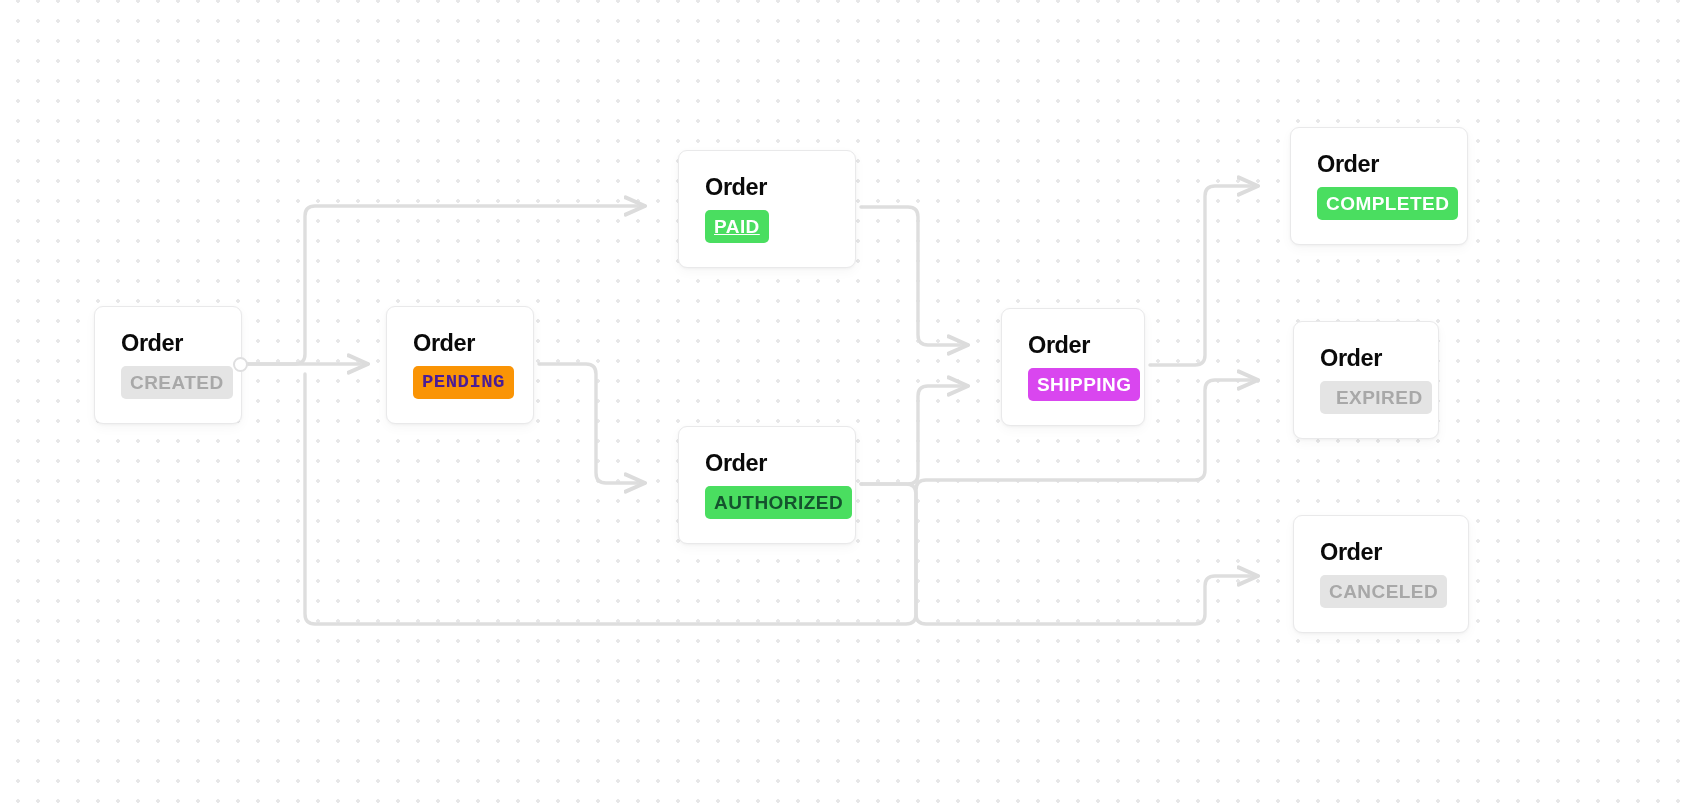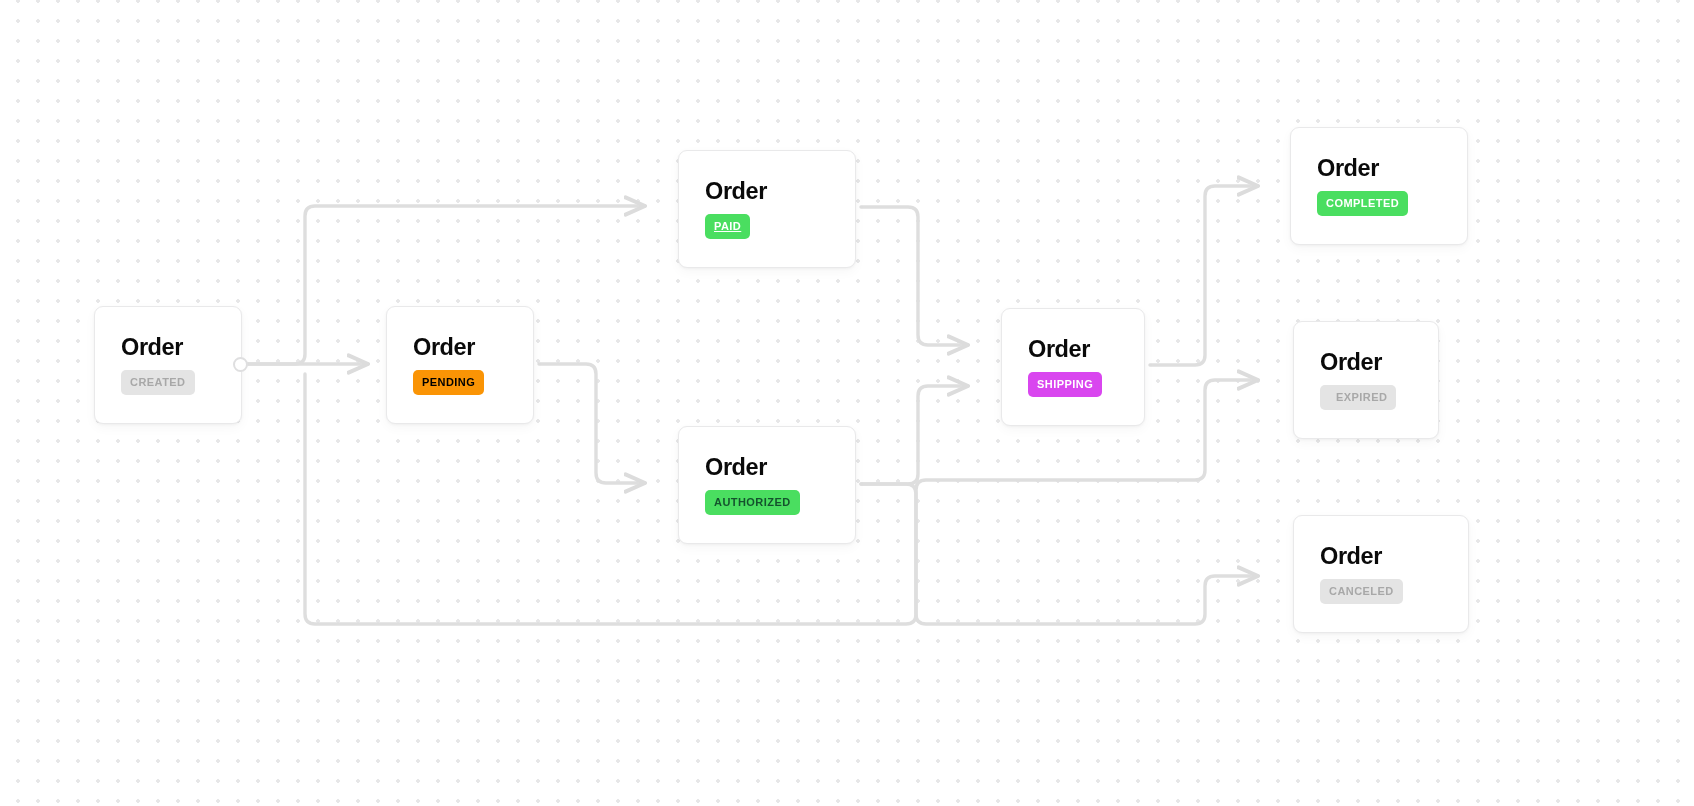--- a/index.html
+++ b/index.html
@@ -56,21 +56,21 @@
     font-weight: 700;
     color: #0A0A0A;
     letter-spacing: -0.4px;
     line-height: 1.05;
     margin-bottom: 11px;
   }
 
   .node-badge {
     display: inline-block;
     align-self: flex-start;
-    font-size: 11px;
+    font-size: 19px;
     font-weight: 700;
     letter-spacing: 0.45px;
     line-height: 1;
     padding: 7px 9px 7px 9px;
     border-radius: 5px;
     white-space: nowrap;
   }
 
   
   .rf-handle {
@@ -119,21 +119,21 @@
   </svg>
 
   <div class="rf-node" style="left:94px; top:306px; width:148px; height:118px;">
     <div class="node-title">Order</div>
     <span class="node-badge" style="background:#E4E4E4; color:#A8A8A8;">CREATED</span>
   </div>
   <div class="rf-handle" style="left:233px; top:357px;"></div>
 
   <div class="rf-node" style="left:386px; top:306px; width:148px; height:118px;">
     <div class="node-title">Order</div>
-    <span class="node-badge" style="background:#FA9405; color:#000000;">PENDING</span>
+    <span class="node-badge" style="background:#FA9405; color:#4c1d95;font-family:Liberation Mono, monospace;">PENDING</span>
   </div>
 
   <div class="rf-node" style="left:678px; top:150px; width:178px; height:118px;">
     <div class="node-title">Order</div>
     <span class="node-badge" style="background:#4ADE60; color:#FFFFFF;text-decoration:underline;">PAID</span>
   </div>
 
   <div class="rf-node" style="left:678px; top:426px; width:178px; height:118px;">
     <div class="node-title">Order</div>
     <span class="node-badge" style="background:#4ADE60; color:#14532d;">AUTHORIZED</span>

